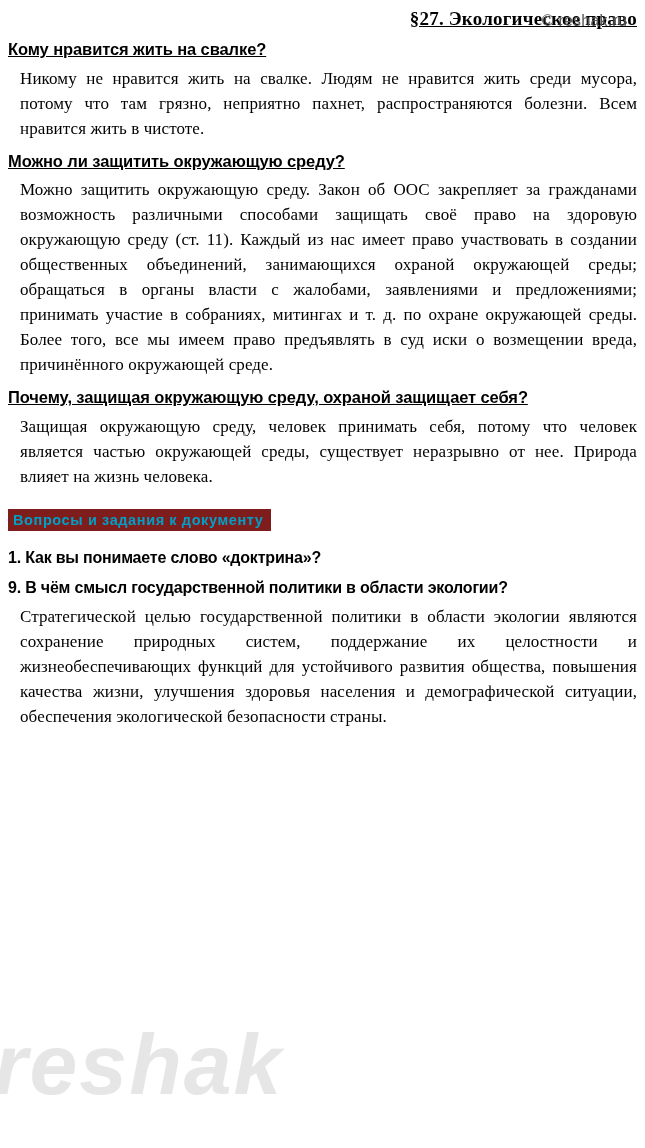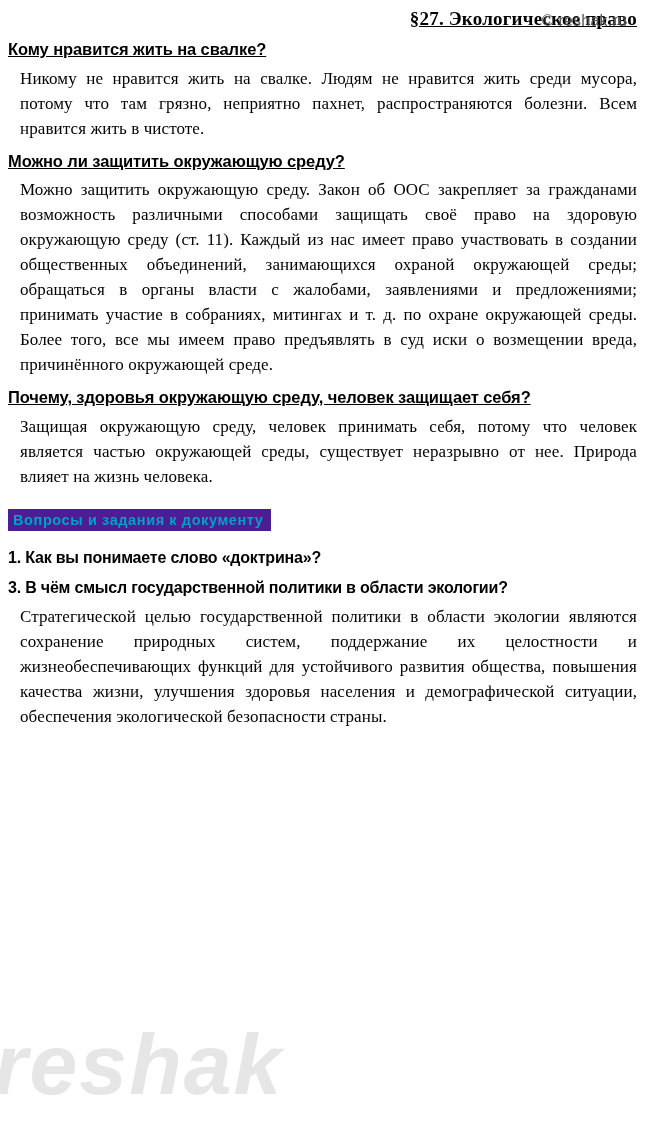--- a/index.html
+++ b/index.html
@@ -56,21 +56,21 @@
     margin: 0 0 6px 12px;
     text-align: justify;
     text-justify: inter-word;
     letter-spacing: 0.1px;
   }
   .section-label {
     font-family: "Liberation Sans", sans-serif;
     font-weight: bold;
     font-size: 14.5px;
     color: #00a0c6;
-    background: #4c1d95;
+    background: #7f1d1d;
     display: inline-block;
     padding: 3px 7px 3px 5px;
     margin: 13px 0 7px 0;
     letter-spacing: 0.6px;
   }
   h4.numq {
     font-family: "Liberation Sans", sans-serif;
     font-weight: bold;
     font-size: 16px;
     margin: 10px 0 7px 0;
@@ -107,23 +107,23 @@
     <div class="watermark-corner">© reshak.ru</div>
 
     <div class="title">§27. Экологическое право</div>
 
     <h3 class="q">Кому нравится жить на свалке?</h3>
     <p class="body">Никому не нравится жить на свалке. Людям не нравится жить среди мусора, потому что там грязно, неприятно пахнет, распространяются болезни. Всем нравится жить в чистоте.</p>
 
     <h3 class="q">Можно ли защитить окружающую среду?</h3>
     <p class="body">Можно защитить окружающую среду. Закон об ООС закрепляет за гражданами возможность различными способами защищать своё право на здоровую окружающую среду (ст. 11). Каждый из нас имеет право участвовать в создании общественных объединений, занимающихся охраной окружающей среды; обращаться в органы власти с жалобами, заявлениями и предложениями; принимать участие в собраниях, митингах и т. д. по охране окружающей среды. Более того, все мы имеем право предъявлять в суд иски о возмещении вреда, причинённого окружающей среде.</p>
 
-    <h3 class="q">Почему, здоровья окружающую среду, человек защищает себя?</h3>
+    <h3 class="q">Почему, защищая окружающую среду, охраной защищает себя?</h3>
     <p class="body">Защищая окружающую среду, человек принимать себя, потому что человек является частью окружающей среды, существует неразрывно от нее. Природа влияет на жизнь человека.</p>
 
     <div class="section-label">Вопросы и задания к документу</div>
 
     <h4 class="numq">1. Как вы понимаете слово «доктрина»?</h4>
 
-    <h4 class="numq">3. В чём смысл государственной политики в области экологии?</h4>
+    <h4 class="numq">9. В чём смысл государственной политики в области экологии?</h4>
     <p class="body">Стратегической целью государственной политики в области экологии являются сохранение природных систем, поддержание их целостности и жизнеобеспечивающих функций для устойчивого развития общества, повышения качества жизни, улучшения здоровья населения и демографической ситуации, обеспечения экологической безопасности страны.</p>
   </div>
 </div>
 
 </body></html>

